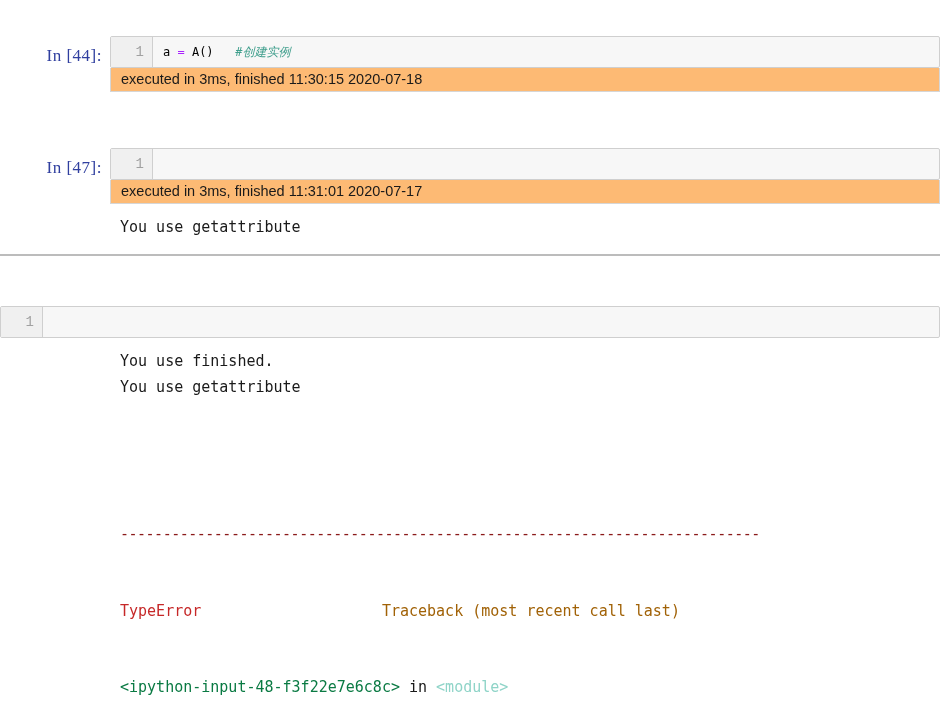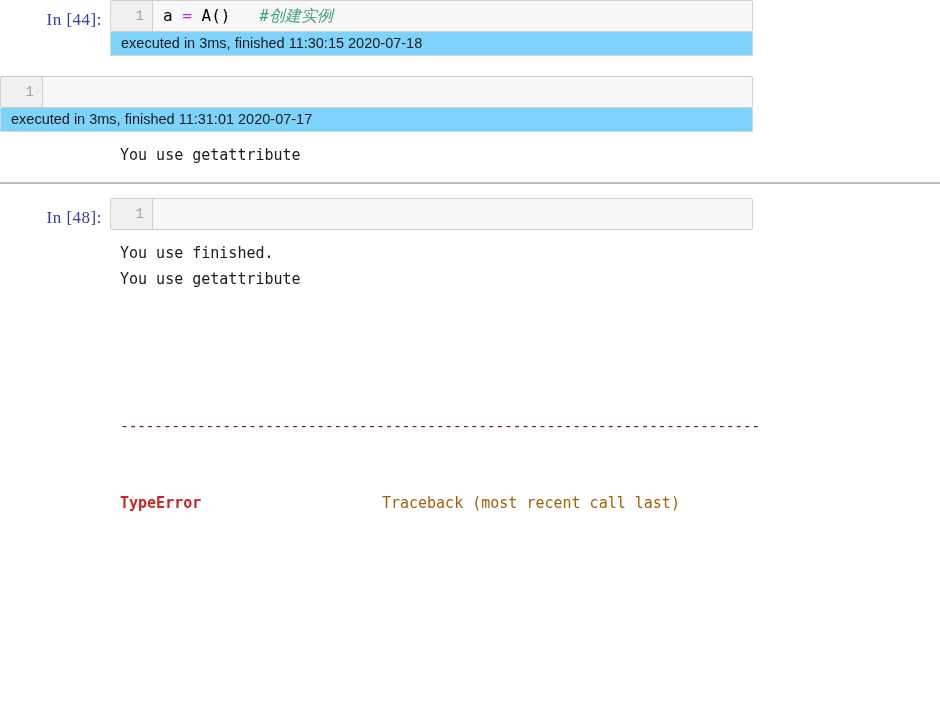--- a/index.html
+++ b/index.html
@@ -26,22 +26,23 @@
     width: 940px;
     box-sizing: border-box;
   }
   .cell.separated {
     border-top: 2px solid #bcbcbc;
   }
 
   .cell-row {
     display: flex;
     align-items: flex-start;
-    width: 753px;
-    box-sizing: border-box;
+    width: 940px;
+    box-sizing: border-box;
+    margin-top: 36px;
   }
 
   .prompt {
     width: 110px;
     min-width: 110px;
     box-sizing: border-box;
     padding-top: 10px;
     padding-right: 8px;
     text-align: right;
     font-family: "Liberation Serif", serif;
@@ -78,36 +79,36 @@
     line-height: 30px;
     text-align: right;
     padding-right: 8px;
     user-select: none;
   }
 
   .code-line {
     flex: 1 1 auto;
     padding-left: 10px;
     font-family: "DejaVu Sans Mono", monospace;
-    font-size: 16px;
+    font-size: 12px;
     line-height: 30px;
     color: #000000;
     white-space: pre;
     overflow: hidden;
   }
 
   
   .tok-op      { color: #aa22ff; }
   .tok-num     { color: #008000; }
   .tok-comment { color: #3f9e8c; font-style: italic; }
   .tok-plain   { color: #000000; }
 
   
   .exec-bar {
-    background: #7dd3fc;
+    background: #fdba74;
     border: 1px solid #d6d6d6;
     border-top: none;
     box-sizing: border-box;
     font-family: "Liberation Sans", sans-serif;
     font-size: 14.5px;
     line-height: 23px;
     color: #1a1a1a;
     padding: 0 0 0 10px;
     white-space: nowrap;
   }
@@ -132,21 +133,21 @@
     padding: 0 0 0 10px;
     font-family: "DejaVu Sans Mono", monospace;
     font-size: 15px;
     line-height: 25.5px;
     white-space: pre;
     color: #1a1a1a;
   }
   .tb-line { white-space: pre; }
 
   .tb-rule      { color: #8b1a1a; letter-spacing: -0.5px; }
-  .tb-errname   { color: #c62828; font-weight: bold; }
+  .tb-errname   { color: #c62828; font-weight: normal; }
   .tb-file      { color: #0a7a43; }
   .tb-module    { color: #8fd4c8; }
   .tb-arrow     { color: #0a7a43; font-weight: bold; letter-spacing: -1px; }
   .tb-lineno-hl { color: #0a7a43; font-weight: bold; }
   .tb-in        { color: #1a1a1a; }
   .tb-num       { color: #0a7a43; font-weight: bold; }
   .tb-plain     { color: #a16207; }
 </style>
 </head>
 <body>
@@ -163,50 +164,51 @@
         </div>
         <div class="exec-bar">executed in 3ms, finished 11:30:15 2020-07-18</div>
       </div>
     </div>
   </div>
 
   <div class="spacer-md"></div>
 
   <div class="cell">
     <div class="cell-row">
+      <div class="prompt">In  [47]:</div>
       <div class="input-wrap">
         <div class="input-area">
           <div class="gutter">1</div>
         </div>
         <div class="exec-bar">executed in 3ms, finished 11:31:01 2020-07-17</div>
       </div>
     </div>
     <div class="output">You use getattribute</div>
   </div>
 
   <div class="spacer-sm"></div>
 
   <div class="cell separated">
     <div class="spacer-sm"></div>
     <div class="cell-row">
-      <div class="prompt">In  [48]:</div>
       <div class="input-wrap">
         <div class="input-area">
           <div class="gutter">1</div>
         </div>
       </div>
     </div>
 
     <div class="output">You use finished.
 You use getattribute</div>
 
     <div class="traceback">
       <div class="tb-line spacer-md"></div>
       <div class="tb-line tb-rule">---------------------------------------------------------------------------</div>
       <div class="tb-line"><span class="tb-errname">TypeError</span><span>                    </span><span class="tb-plain">Traceback (most recent call last)</span></div>
+      <div class="tb-line"><span class="tb-file">&lt;ipython-input-48-f3f22e7e6c8c&gt;</span><span class="tb-in"> in </span><span class="tb-module">&lt;module&gt;</span></div>
 
       
 
       
 
       
 
       
 
       

